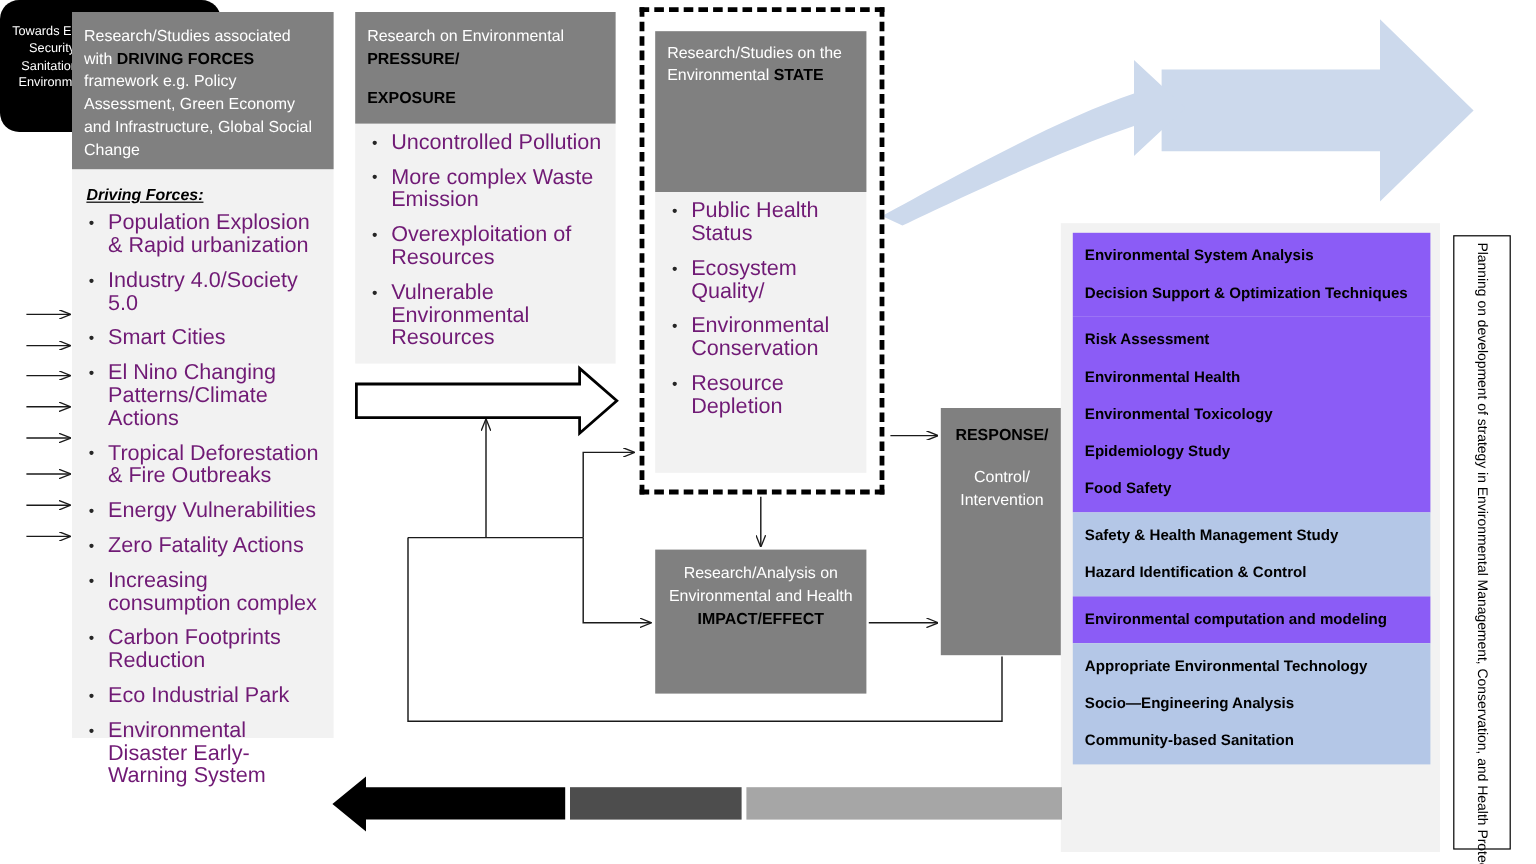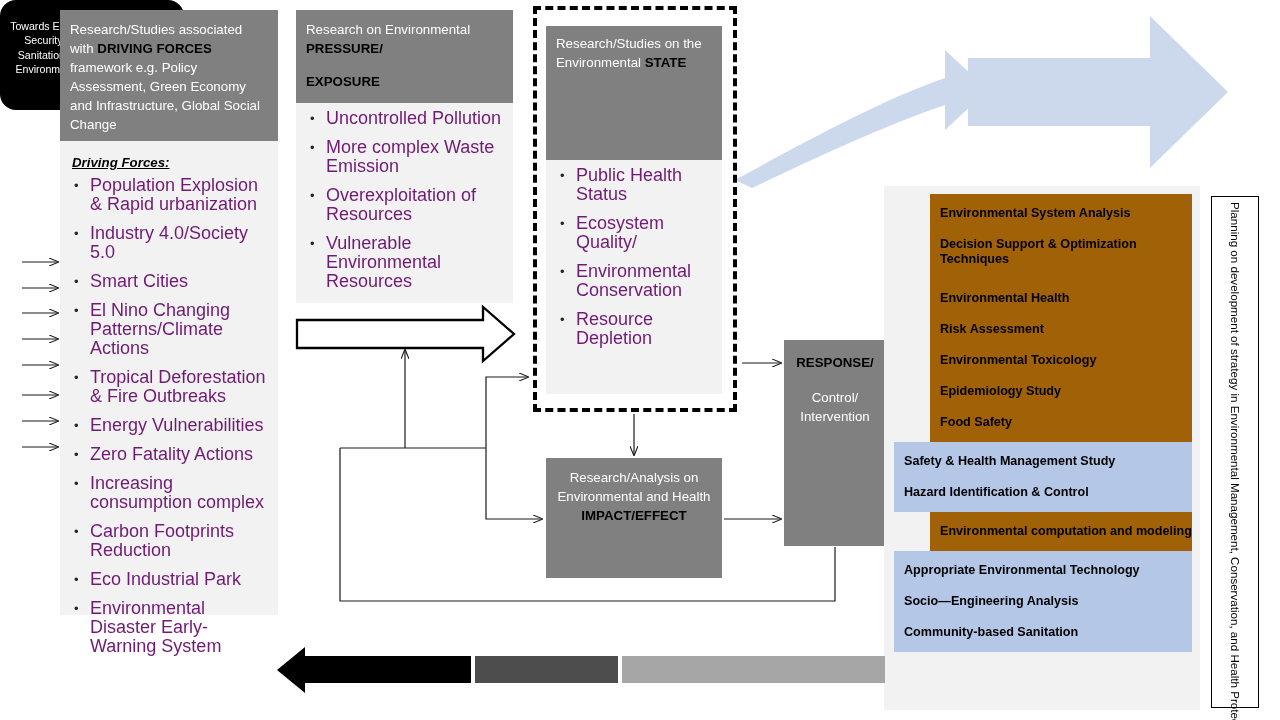--- a/index.html
+++ b/index.html
@@ -119,21 +119,21 @@
     left: 884px; top: 186px;
     width: 316px; height: 524px;
     background: #f2f2f2;
   }
   #comp-stack {
     position: absolute;
     left: 894px; top: 194px;
     width: 298px;
   }
   .comp-group { padding: 4px 0; }
-  .comp-group.yellow { background: #a16207; margin-left: 36px; }
+  .comp-group.yellow { background: #8b5cf6; }
   .comp-group.blue   { background: #b4c7e7; }
   .comp-item {
     font-size: 12.6px;
     font-weight: bold;
     color: #000000;
     padding: 8px 0 8px 10px;
     line-height: 15px;
   }
 
   
@@ -243,22 +243,22 @@
   <div class="abs" id="comp-outer"></div>
   <div id="comp-stack">
 
     <div class="comp-group yellow">
       <div class="comp-item">Environmental System Analysis</div>
       <div class="comp-item">Decision Support &amp; Optimization Techniques</div>
     </div>
 
 
     <div class="comp-group yellow">
+      <div class="comp-item">Risk Assessment</div>
       <div class="comp-item">Environmental Health</div>
-      <div class="comp-item">Risk Assessment</div>
       <div class="comp-item">Environmental Toxicology</div>
       <div class="comp-item">Epidemiology Study</div>
       <div class="comp-item">Food Safety</div>
     </div>
 
     <div class="comp-group blue">
       <div class="comp-item">Safety &amp; Health Management Study</div>
       <div class="comp-item">Hazard Identification &amp; Control</div>
     </div>
 

